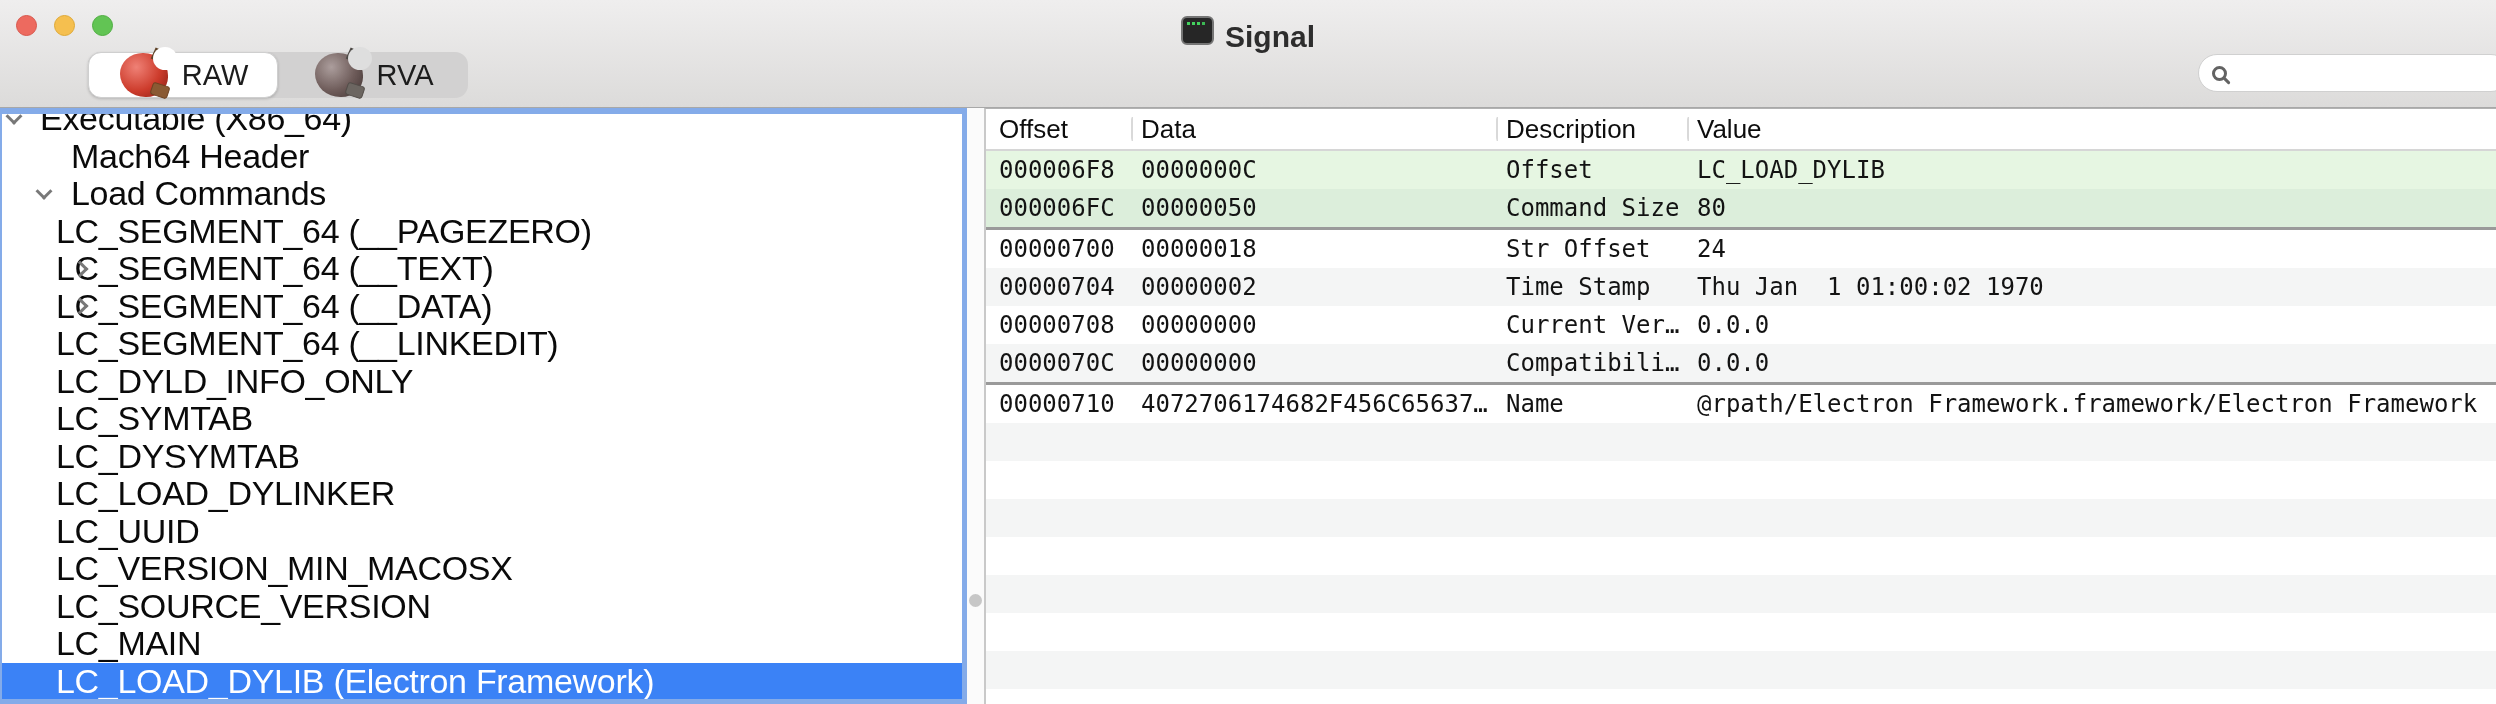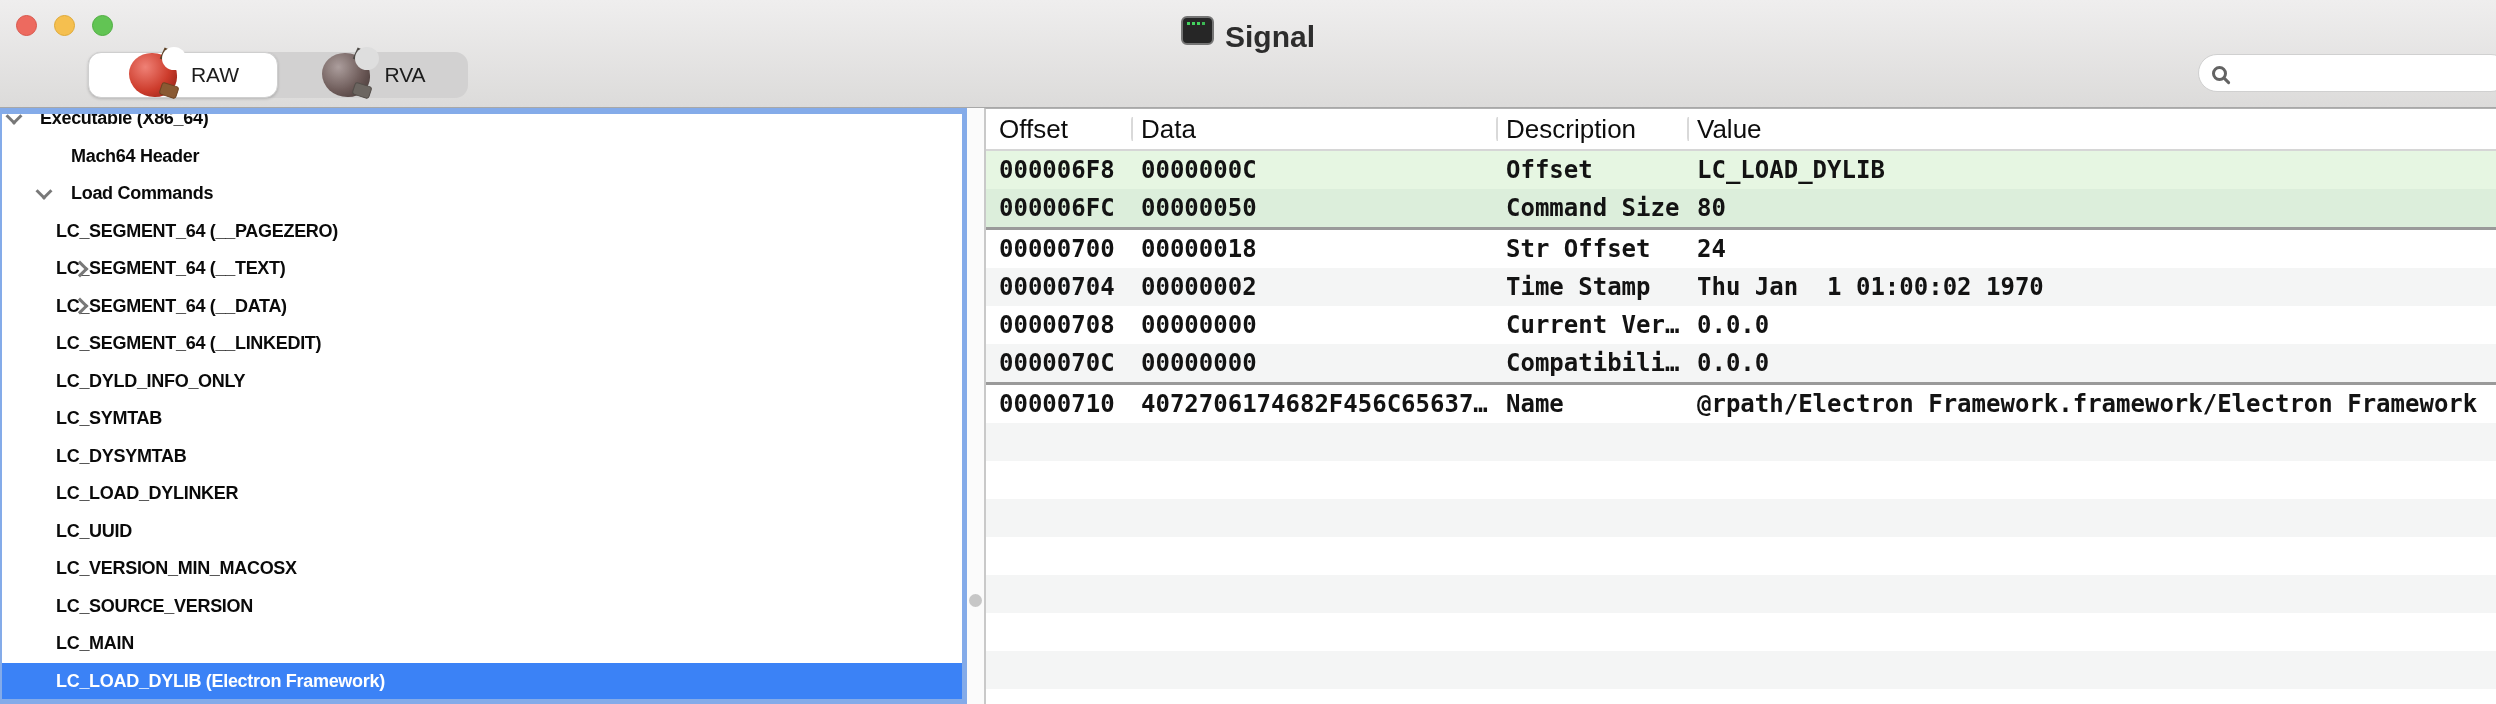--- a/index.html
+++ b/index.html
@@ -22,21 +22,21 @@
     display:flex; align-items:center; gap:11px; }
   .app-icon { width:33px; height:29px; background:#262626; border:2px solid #757575;
     border-radius:6px; position:relative; }
   .app-icon::before { content:""; position:absolute; left:4px; top:4px; width:3px; height:3px;
     background:#44d15e; box-shadow:5px 0 #44d15e, 10px 0 #44d15e, 15px 0 #3cb954; }
   .title { font-size:30px; font-weight:bold; color:#2d2d2d;margin-top:13px; }
 
   .segmented { position:absolute; left:88px; top:52px; height:46px; display:flex;
     background:#d2d1d1; border-radius:13px; }
   .segment { width:190px; height:46px; display:flex; align-items:center; justify-content:center;
-    gap:8px; border-radius:13px; font-size:21px; color:#1c1c1c; --bite:#d2d1d1; cursor:default; }
+    gap:8px; border-radius:13px; font-size:29px; color:#1c1c1c; --bite:#d2d1d1; cursor:default; }
   .segment.selected { background:#ffffff; border:1px solid #cfcfcf; --bite:#ffffff;
     box-shadow:0 1px 3px rgba(0,0,0,.18); }
   .apple { position:relative; width:56px; height:54px; margin-top:-4px; flex:0 0 auto; }
   .apple::before { content:""; position:absolute; left:2px; top:7px; width:48px; height:44px;
     background:radial-gradient(circle at 34% 32%, #ef8176, #cd3c2c 55%, #8d2015 95%);
     border-radius:48% 52% 46% 54%; }
   .apple::after { content:""; position:absolute; right:-3px; top:1px; width:24px; height:23px;
     background:var(--bite); border-radius:50%; }
   .apple .stem { position:absolute; right:5px; bottom:3px; width:18px; height:13px;
     background:#8a5a33; border:1px solid #6e4322; border-radius:3px; transform:rotate(18deg); }
@@ -51,22 +51,22 @@
     position:relative; flex:0 0 auto; }
   .mag::after { content:""; position:absolute; width:3px; height:9px; background:#636363;
     right:-4px; bottom:-7px; transform:rotate(-45deg); border-radius:2px; }
   .search input { border:none; outline:none; background:transparent; flex:1;
     font-size:26px; color:#222; min-width:0; }
 
   
   .sidebar { position:absolute; left:0; top:108px; width:967px; height:596px;
     background:#fff; border:solid #84abe9; border-width:6px 5px 5px 2px; overflow:hidden; }
   .tree { margin-top:-14px; }
-  .trow { position:relative; height:37.5px; line-height:37.5px; font-size:18px;
-    font-weight:bold; color:#0a0a0a; white-space:nowrap; letter-spacing:-0.3px; }
+  .trow { position:relative; height:37.5px; line-height:37.5px; font-size:34px;
+    font-weight:normal; color:#0a0a0a; white-space:nowrap; letter-spacing:-0.3px; }
   .trow.lvl0 { padding-left:38px; }
   .trow.lvl1 { padding-left:69px; }
   .trow.lvl2 { padding-left:54px; }
   .trow.selected { background:#3b82f6; color:#ffffff; }
   .chev { position:absolute; top:50%; width:12px; height:12px;
     border-right:3px solid #787878; border-bottom:3px solid #787878; }
   .chev.down  { transform:translateY(-72%) rotate(45deg); }
   .chev.right { transform:translateY(-50%) rotate(-45deg); }
   .chev.c0 { left:6px; } .chev.c1 { left:36px; } .chev.c2 { left:72px; }
 
@@ -82,21 +82,21 @@
     border-bottom:2px solid #d6d6d6; font-size:26px; color:#0d0d0d; }
   .th { position:relative; height:100%; line-height:40px; white-space:nowrap; overflow:hidden;border-radius:12px; }
   .th:not(:first-child)::before { content:""; position:absolute; left:0; top:8px; bottom:8px;
     width:2px; background:#d9d9d9; }
   .c-off  { width:145px; padding-left:13px; flex:0 0 auto; }
   .c-data { width:365px; padding-left:10px; flex:0 0 auto; }
   .c-desc { width:191px; padding-left:10px; flex:0 0 auto; }
   .c-val  { flex:1; padding-left:10px; }
   .tr { display:flex; height:38px; line-height:38px;
     font-family:"DejaVu Sans Mono","Liberation Mono",monospace; font-size:24px; color:#131313; }
-  .td { white-space:pre; overflow:hidden;font-weight:bold; }
+  .td { white-space:pre; overflow:hidden; }
   .tr.green1 { background:#e6f6e2; }
   .tr.green2 { background:#dceedb; }
   .tr.stripe { background:#f4f5f5; }
   .tr.sep { height:41px; border-bottom:3px solid #9a9a9a; }
   .filler { height:281px;
     background:repeating-linear-gradient(to bottom, #f4f5f5 0 38px, #ffffff 38px 76px); }
 </style>
 </head>
 <body>
 

